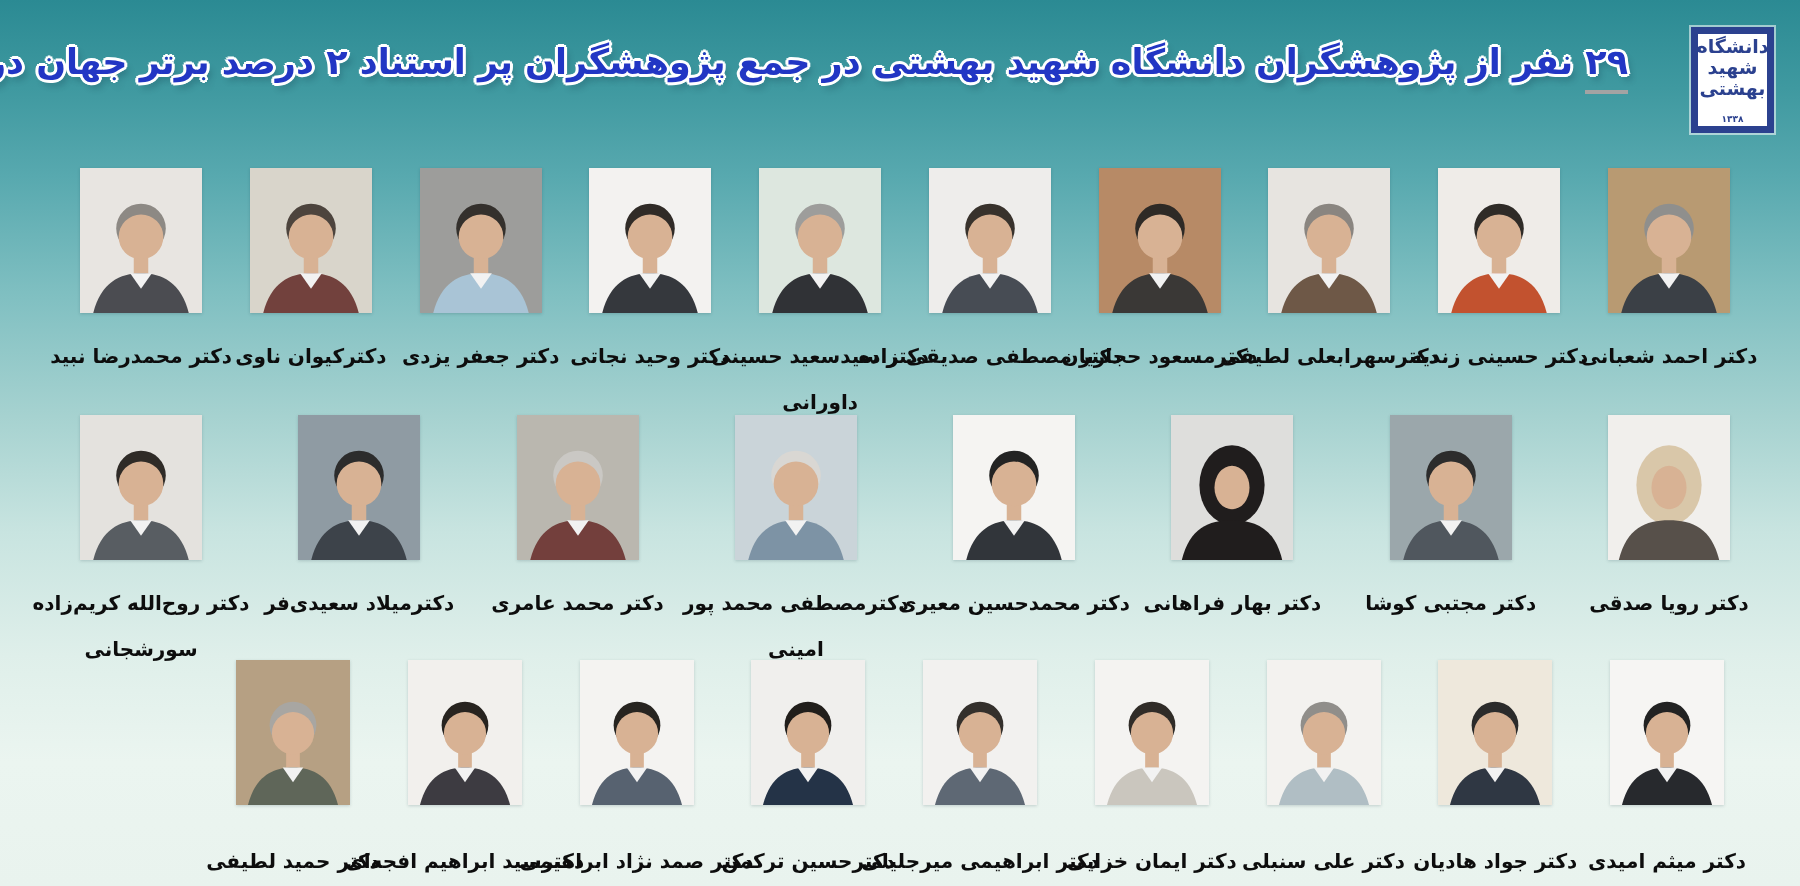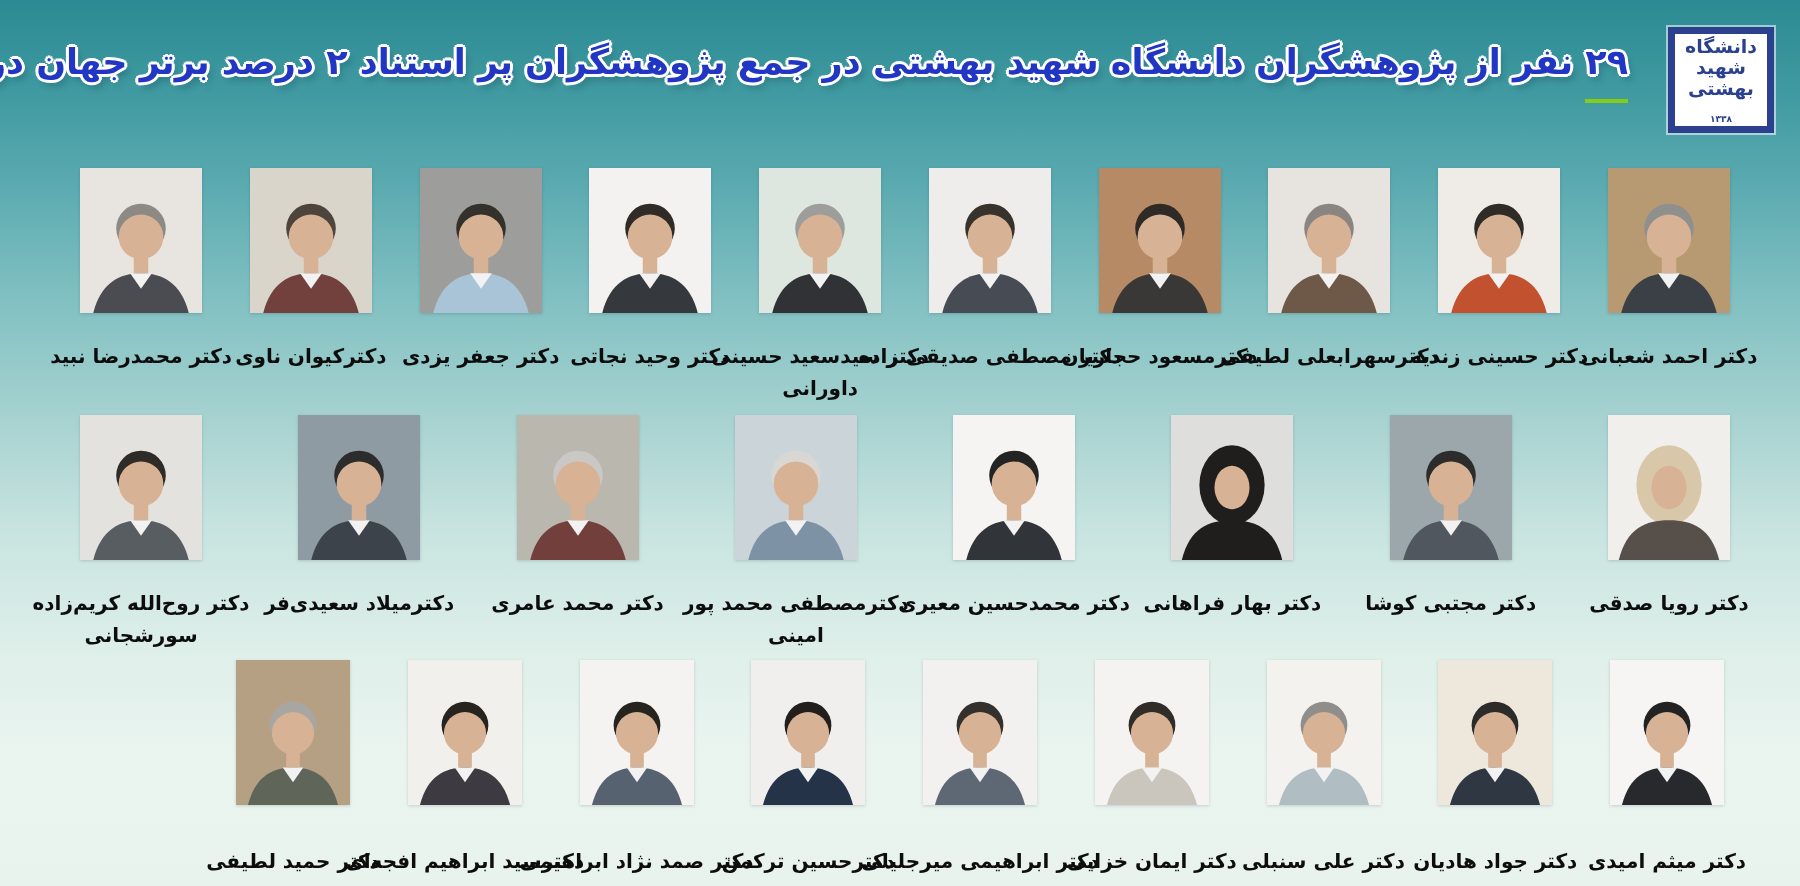--- a/index.html
+++ b/index.html
@@ -15,26 +15,26 @@
   .title{
     position:absolute;top:42px;right:172px;left:20px;
     white-space:nowrap;text-align:right;
     font-size:35px;font-weight:bold;color:#2236c4;
     text-shadow:
       -3px 0 0 #ffffff, 3px 0 0 #ffffff, 0 -3px 0 #ffffff, 0 3px 0 #ffffff,
       -2px -2px 0 #ffffff, 2px 2px 0 #ffffff, -2px 2px 0 #ffffff, 2px -2px 0 #ffffff,
       4px 6px 6px rgba(10,40,60,0.25);
   }
   .title .count{
-    border-bottom:4px solid #84cc16;
-    padding-bottom:17px;
+    border-bottom:4px solid #a3a3a3;
+    padding-bottom:8px;
   }
   
   .logo{
-    position:absolute;top:27px;right:26px;width:106px;height:106px;
+    position:absolute;top:27px;right:26px;width:83px;height:106px;
     box-sizing:border-box;background:#ffffff;border:7px solid #2b418f;
     box-shadow:0 0 0 2px rgba(255,255,255,0.55);
     display:flex;flex-direction:column;align-items:center;justify-content:center;
     color:#2b418f;font-weight:bold;text-align:center;
   }
   .logo .l{font-size:19px;line-height:21px;letter-spacing:1px;}
   .logo .yr{font-size:9px;line-height:10px;margin-top:15px;}
   
   .row{position:absolute;display:flex;justify-content:space-between;}
   #row1,#row2{left:57px;right:47px;}
@@ -46,21 +46,21 @@
   .photo{
     width:122px;height:145px;overflow:hidden;flex:none;
     box-shadow:0 1px 3px rgba(0,40,50,0.18);
   }
   #row3 .photo{width:114px;}
   .photo svg{width:100%;height:100%;display:block;}
   .pname{
     margin-top:31px;font-size:20px;font-weight:bold;color:#0d0d0d;
     white-space:nowrap;text-align:center;line-height:24px;
   }
-  .pname.l2{margin-top:8px;}
+  .pname.l2{margin-top:22px;}
   #row3 .pname{margin-top:36px;}
 </style>
 </head>
 <body>
 
 <div class="title">
   <span class="count">۲۹</span><span> نفر از پژوهشگران دانشگاه شهید بهشتی در جمع پژوهشگران پر استناد ۲ درصد برتر جهان در سال  ۲۰۲۳ بر اساس عملکرد در سال ۲۰۲۲</span>
 </div>
 
 <div class="logo">

